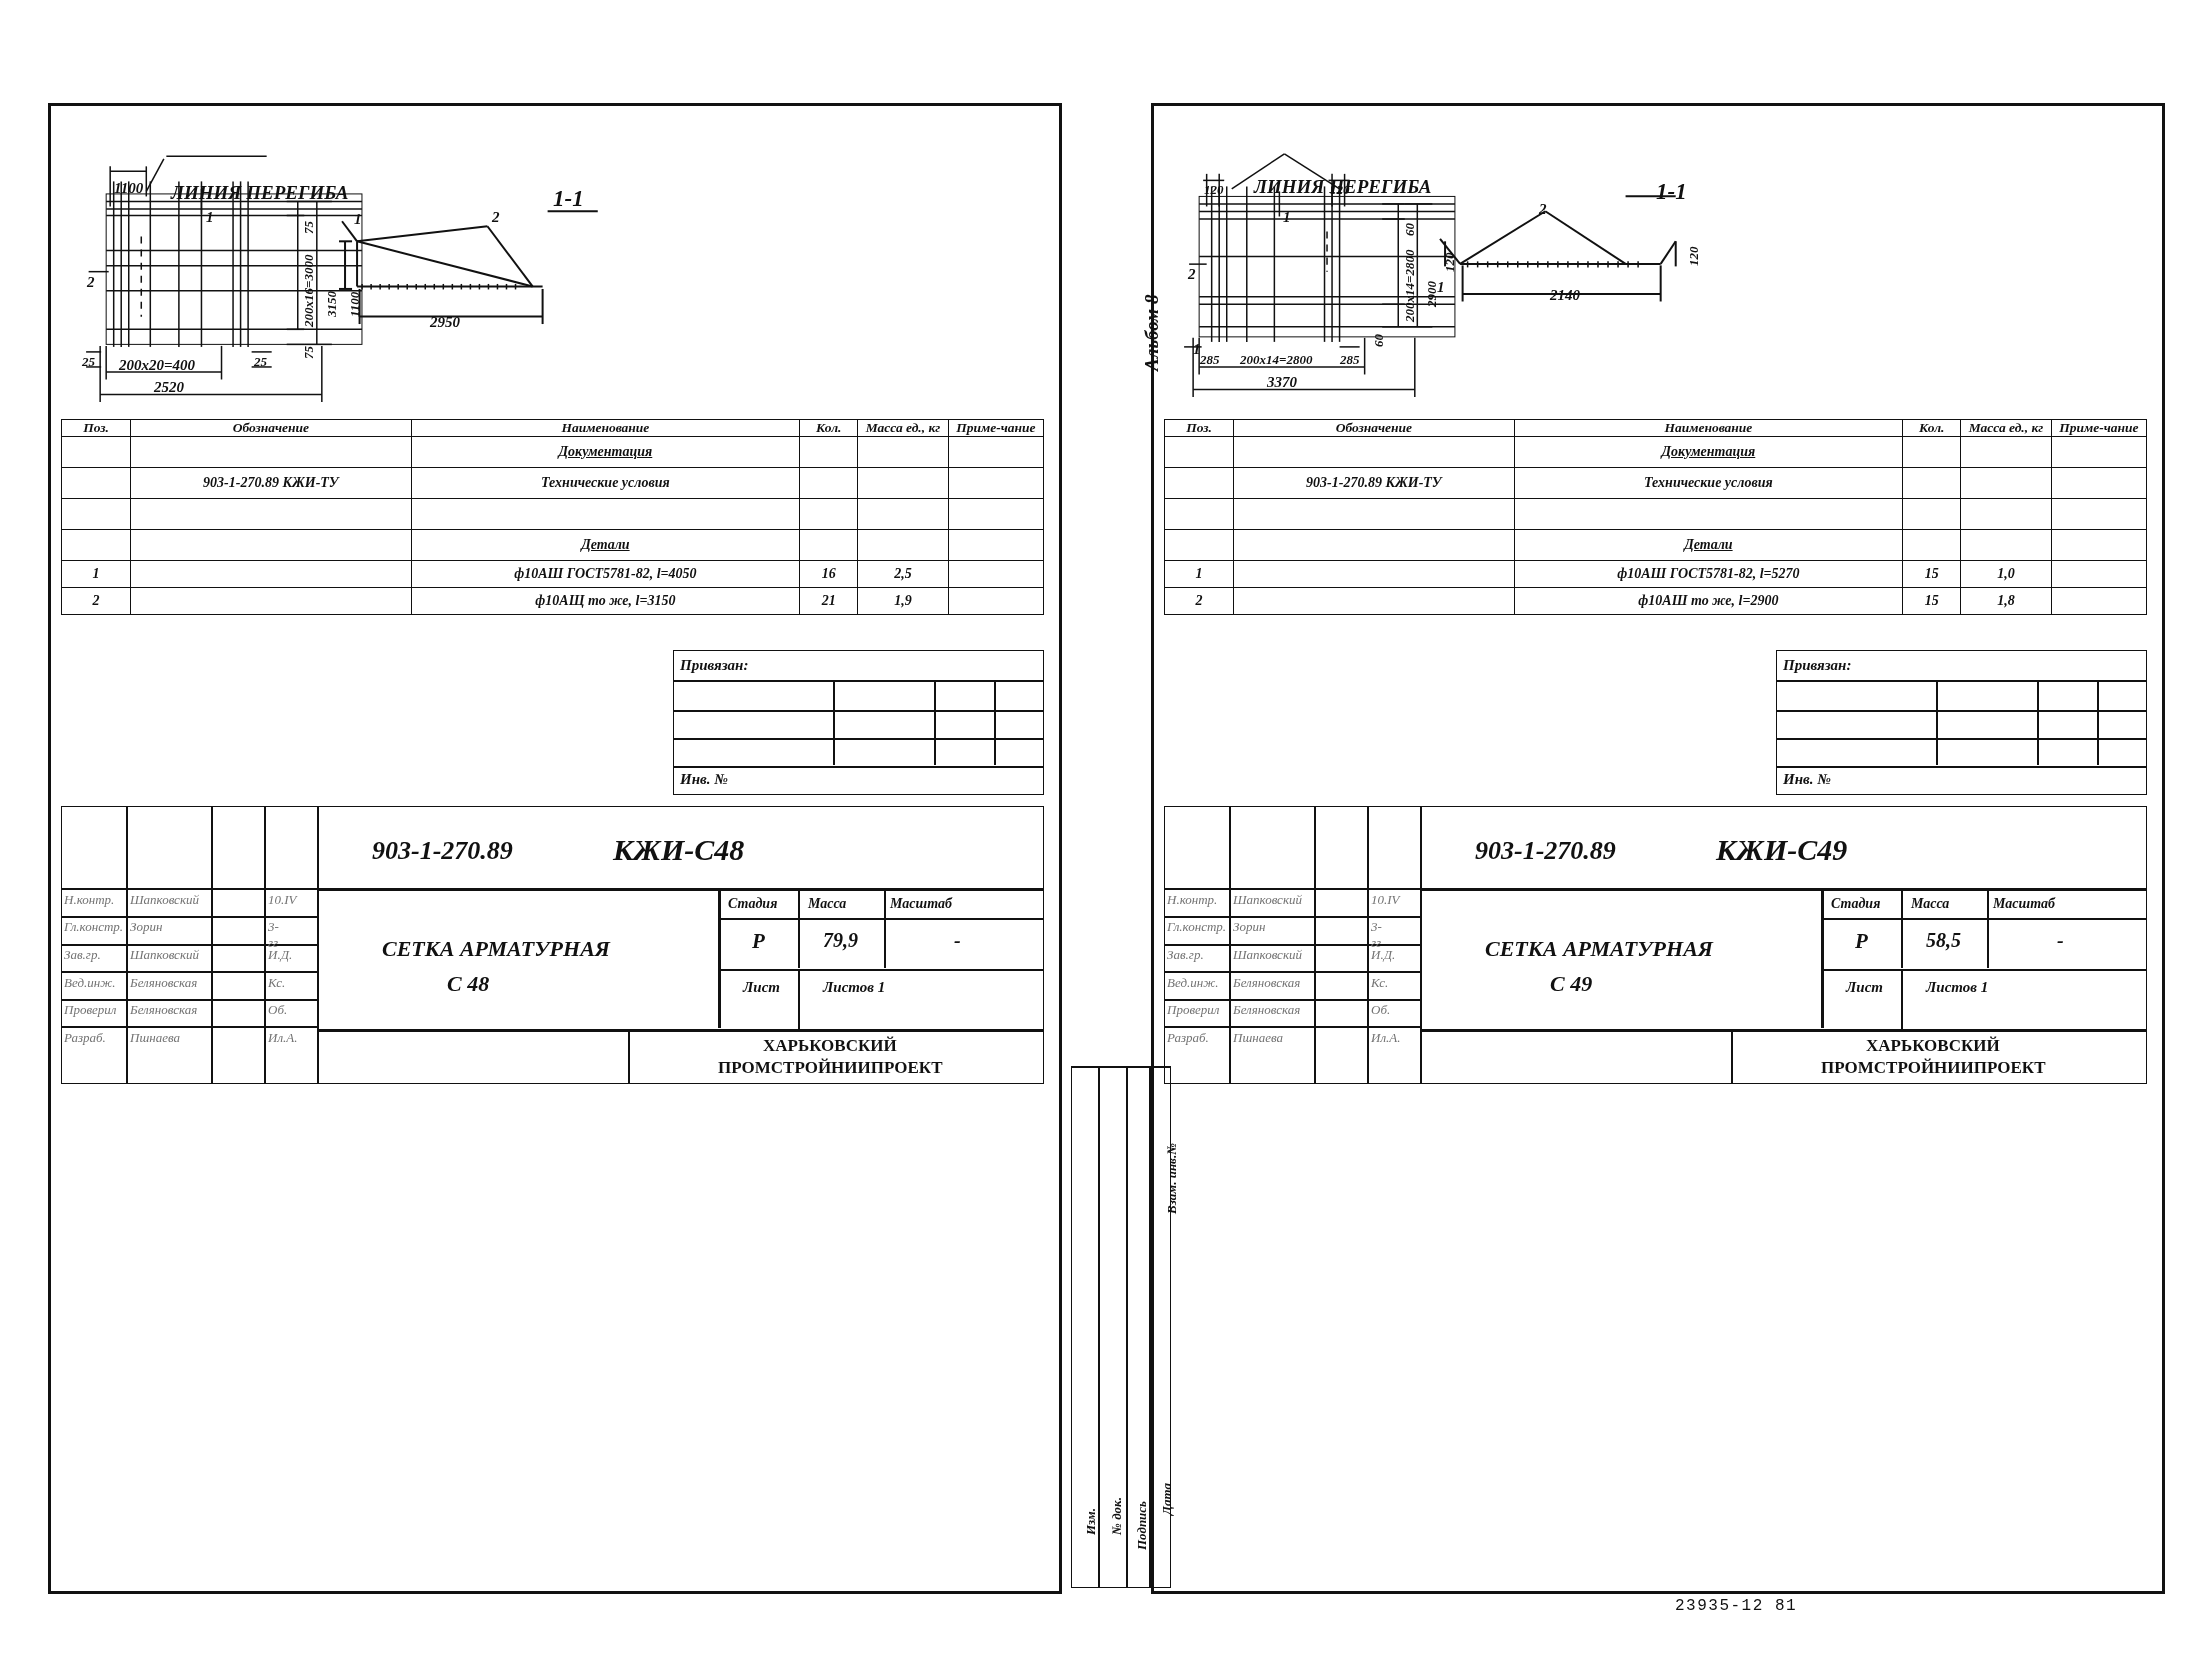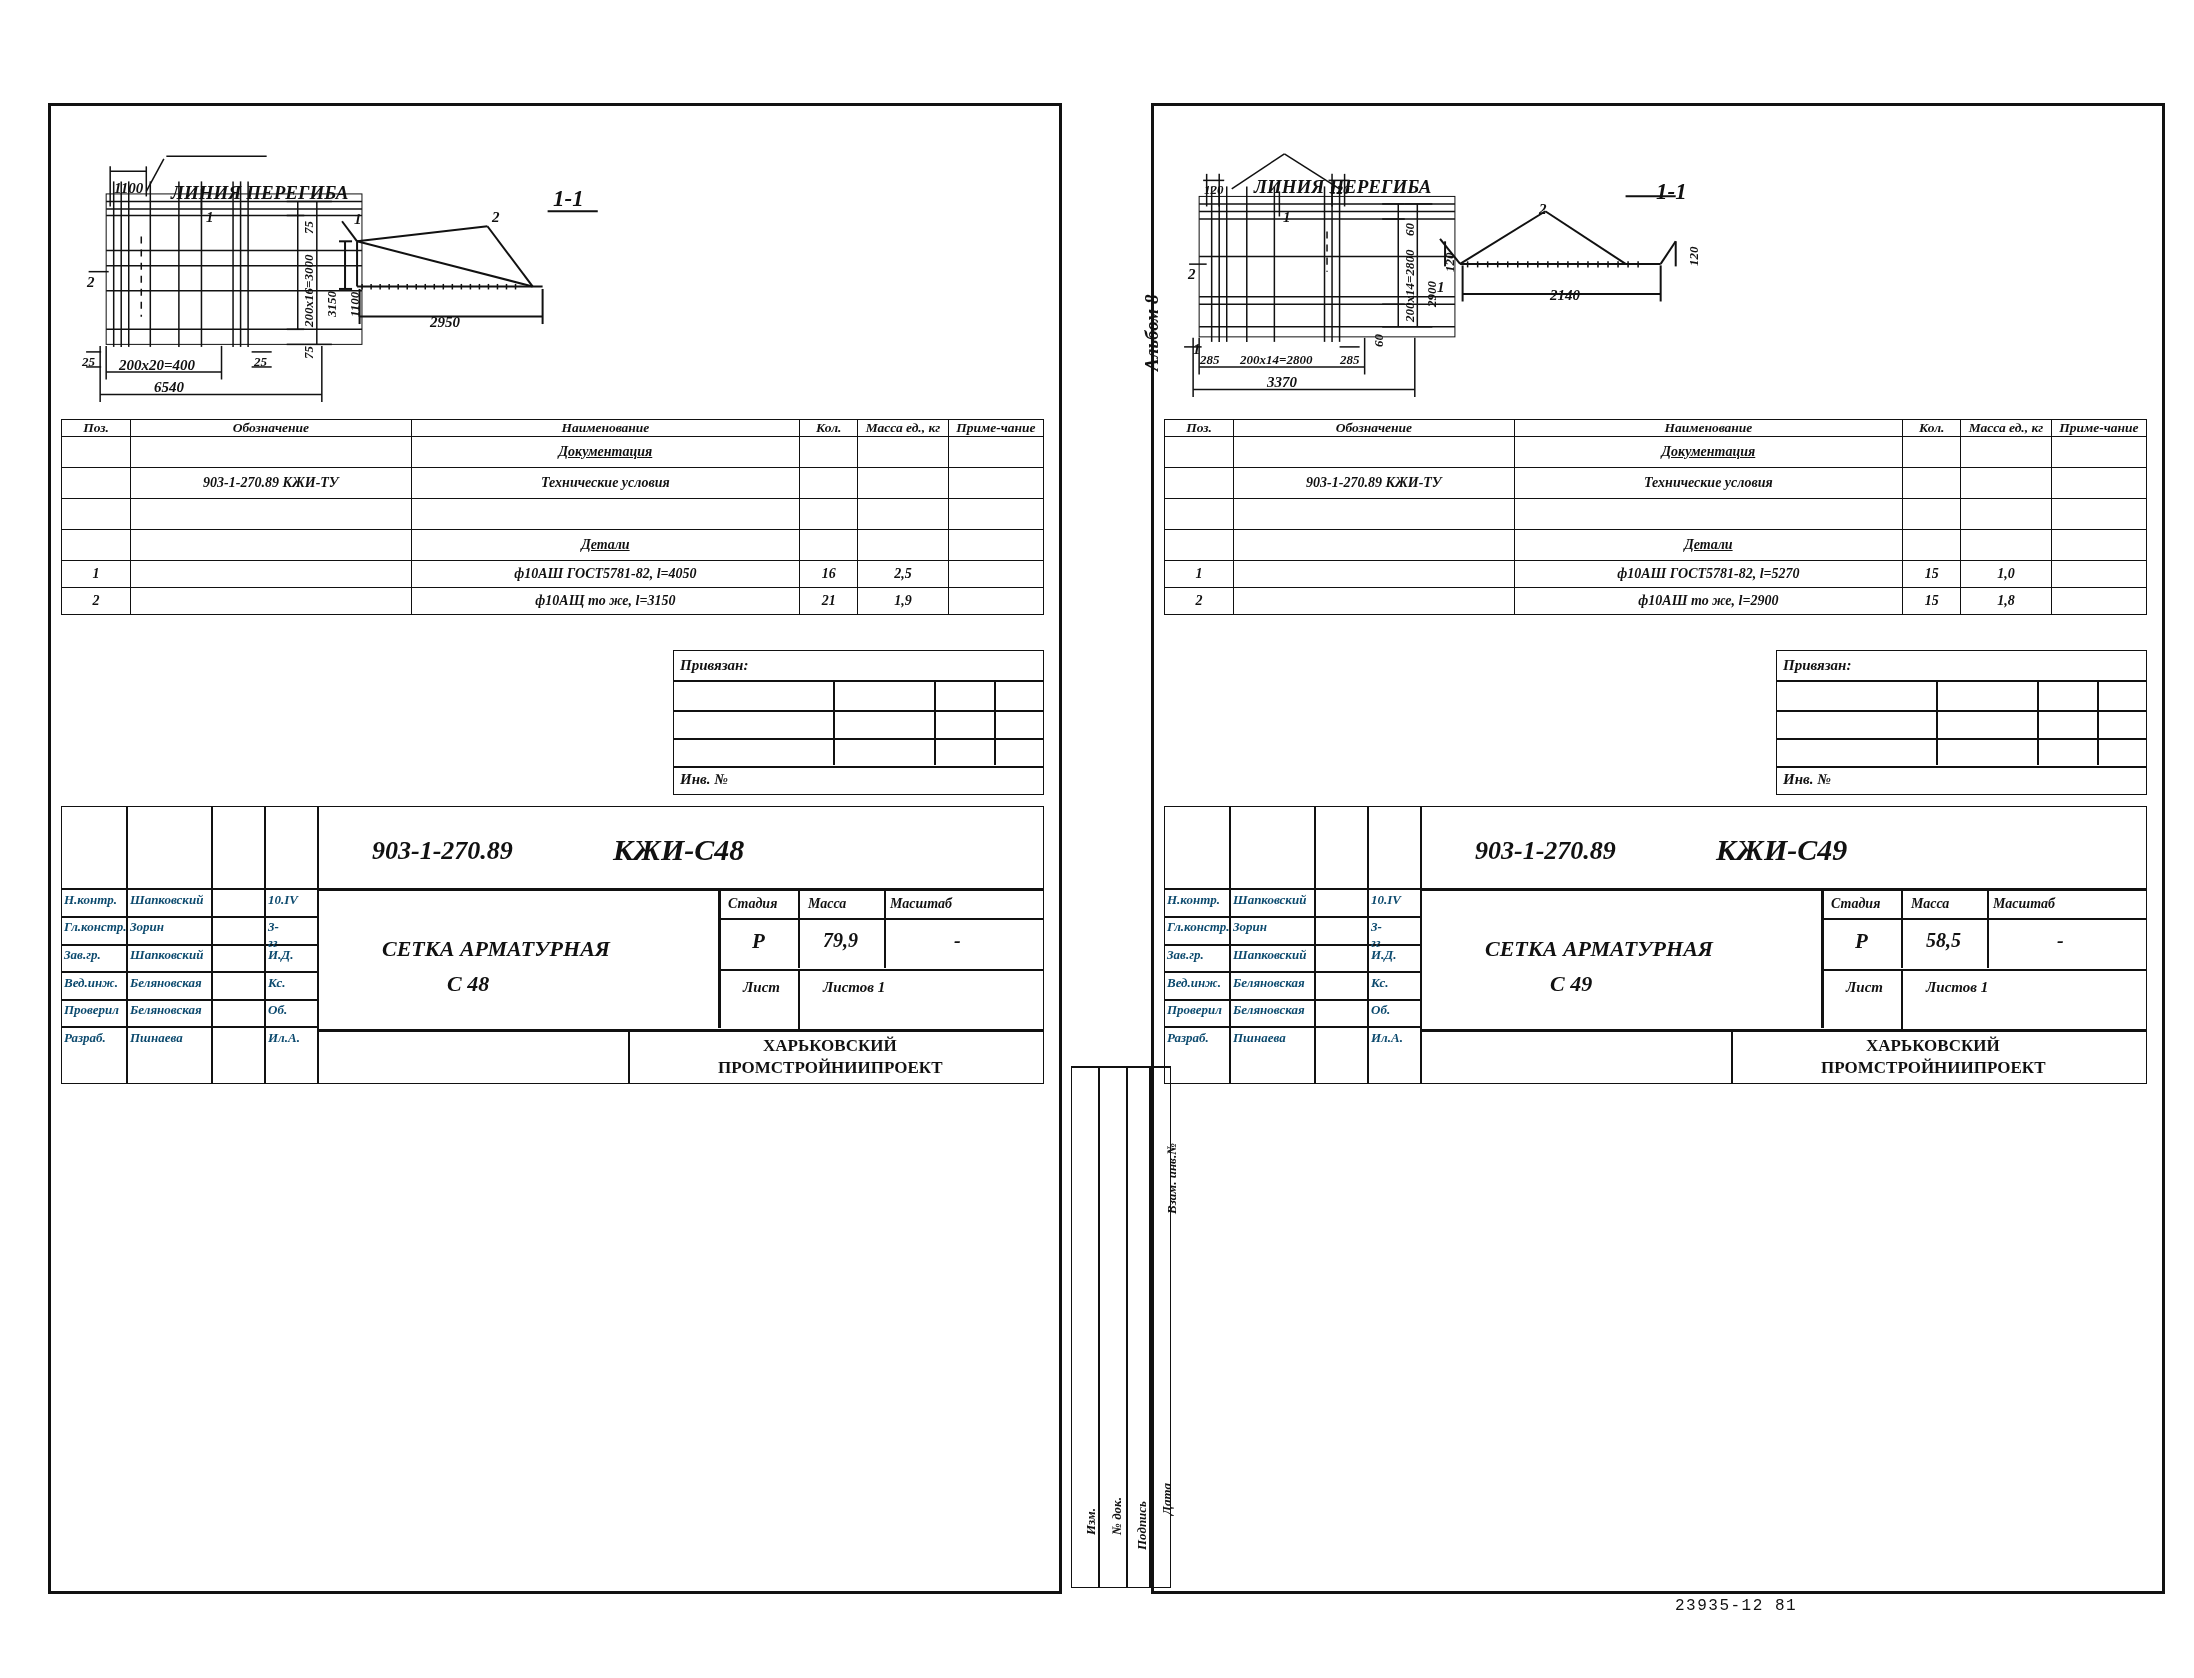--- a/index.html
+++ b/index.html
@@ -71,22 +71,22 @@
     position: absolute;
     font-family: "Liberation Serif", serif;
     font-weight: bold;
     font-style: italic;
     white-space: nowrap;
     color: #111;
   }
   .hand {
     font-family: "Liberation Serif", serif;
     font-style: italic;
-    font-weight: bold;
-    color: #0c4a6e;
+    font-weight: normal;
+    color: #737373;
   }
   .footer-code {
     position: absolute;
     font-family: "Liberation Mono", monospace;
     font-size: 16px;
     letter-spacing: 1.5px;
     color: #111;
   }
   svg { position: absolute; overflow: visible; }
 </style>
@@ -159,21 +159,21 @@
   <div class="lbl l" style="left:120px; top:76px;">ЛИНИЯ ПЕРЕГИБА</div>
   <div class="lbl m" style="left:155px; top:103px;">1</div>
   <div class="lbl m" style="left:36px; top:168px;">2</div>
 
   <div class="lbl s rot" style="left:250px; top:128px; transform:rotate(-90deg);">75</div>
   <div class="lbl s rot" style="left:250px; top:221px; transform:rotate(-90deg);">200x16=3000</div>
   <div class="lbl s rot" style="left:273px; top:211px; transform:rotate(-90deg);">3150</div>
   <div class="lbl s rot" style="left:250px; top:253px; transform:rotate(-90deg);">75</div>
 
   <div class="lbl m" style="left:68px; top:251px;">200x20=400</div>
-  <div class="lbl m" style="left:103px; top:273px;">6540</div>
+  <div class="lbl m" style="left:103px; top:273px;">2520</div>
   <div class="lbl s" style="left:31px; top:248px;">25</div>
   <div class="lbl s" style="left:203px; top:248px;">25</div>
 
   <svg width="351" height="251" style="left:281px; top:75px;" viewBox="0 0 700 500">
     <g stroke="#111" stroke-width="4" fill="none">
       <line x1="50" y1="120" x2="310" y2="90"></line>
       <line x1="310" y1="90" x2="400" y2="210"></line>
       <line x1="50" y1="120" x2="400" y2="210"></line>
       <line x1="50" y1="120" x2="50" y2="210"></line>
       <line x1="20" y1="80" x2="50" y2="120"></line>

